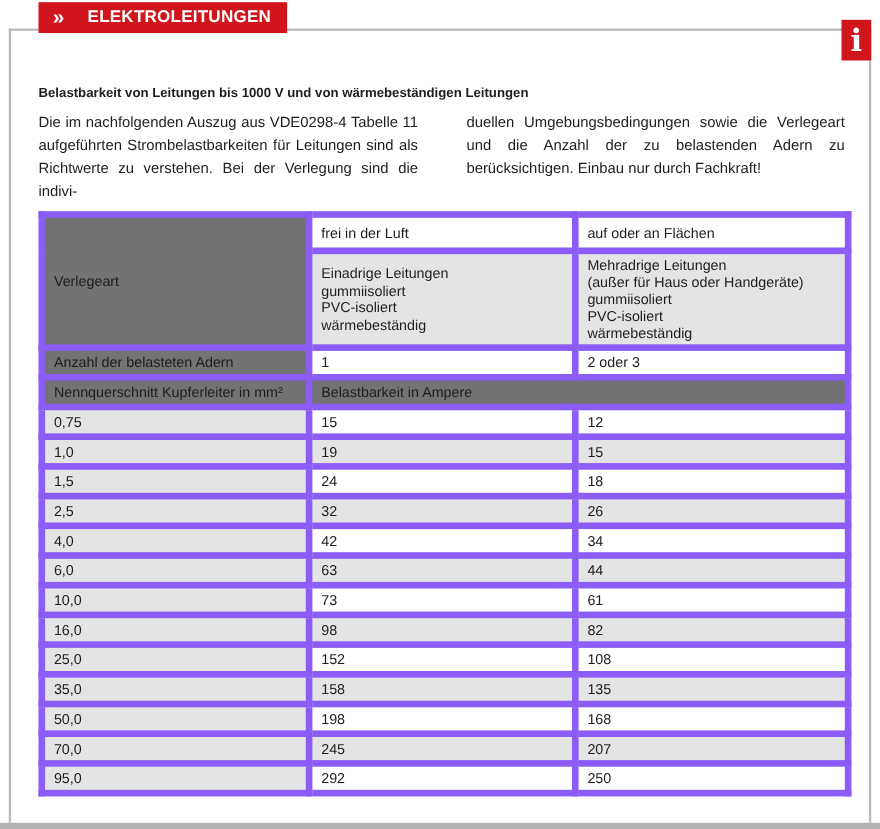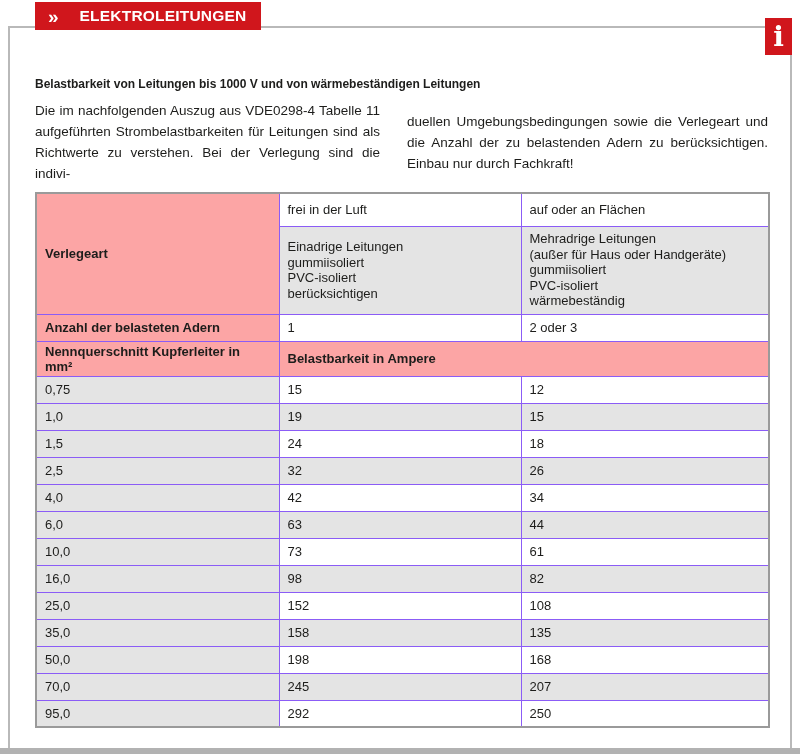--- a/index.html
+++ b/index.html
@@ -20,30 +20,30 @@
   .title-tab .ttl { color:#ffffff; font-weight:bold; font-size:15.5px; letter-spacing:0.2px;padding-left:16px; }
 
   
   .info-box { position:absolute; left:765px; top:18px; width:27px; height:37px; background:#d0161c;
               display:flex; align-items:center; justify-content:center; z-index:2; }
   .info-box span { color:#ffffff; font-family:"DejaVu Serif", serif; font-weight:bold; font-size:28px; line-height:1; }
 
   
   .intro { position:absolute; left:35px; top:77px; width:733px; }
   .intro h2 { font-size:12px; font-weight:bold; margin:0 0 9px 0; }
-  .intro .cols { display:flex; gap:27px;align-items:center; }
+  .intro .cols { display:flex; gap:44px; }
   .intro .col { font-size:13.5px; line-height:21px; text-align:justify; }
   .intro .col.left { width:345px; flex:0 0 345px; }
   .intro .col.right { flex:1; }
 
   
   table.cap { position:absolute; left:35px; top:192px; width:733px; border-collapse:collapse;
               table-layout:fixed; border:2px solid #9a9a9a; font-size:13px; }
-  table.cap td { border:1px solid #8b5cf6; padding:2px 8px; vertical-align:middle; }
-  td.lbl  { background:#fca5a5; font-weight:bold;margin-left:24px; }
+  table.cap td { border:6px solid #8b5cf6; padding:2px 8px; vertical-align:middle; }
+  td.lbl  { background:#737373; font-weight:normal;margin-left:24px; }
   td.white{ background:#ffffff; }
   td.gray { background:#e4e4e4; }
   td.top  { vertical-align:top; padding-top:4px; line-height:15.5px; }
   td.span-top { vertical-align:top; padding-top:9px; }
   .preline { white-space:pre-line; }
   tr.r1 { height:33px; }
   tr.r2 { height:88px; }
   tr.r3 { height:27px; }
   tr.r4 { height:27px; }
   tbody.data tr { height:27px; }
@@ -87,21 +87,21 @@
     <tbody>
       <tr class="r1">
         <td class="lbl span-top" rowspan="2">Verlegeart</td>
         <td class="white">frei in der Luft</td>
         <td class="white">auf oder an Flächen</td>
       </tr>
       <tr class="r2">
         <td class="gray top preline">Einadrige Leitungen
 gummiisoliert
 PVC-isoliert
-berücksichtigen</td>
+wärmebeständig</td>
         <td class="gray top preline">Mehradrige Leitungen
 (außer für Haus oder Handgeräte)
 gummiisoliert
 PVC-isoliert
 wärmebeständig</td>
       </tr>
       <tr class="r3">
         <td class="lbl">Anzahl der belasteten Adern</td>
         <td class="white">1</td>
         <td class="white">2 oder 3</td>

